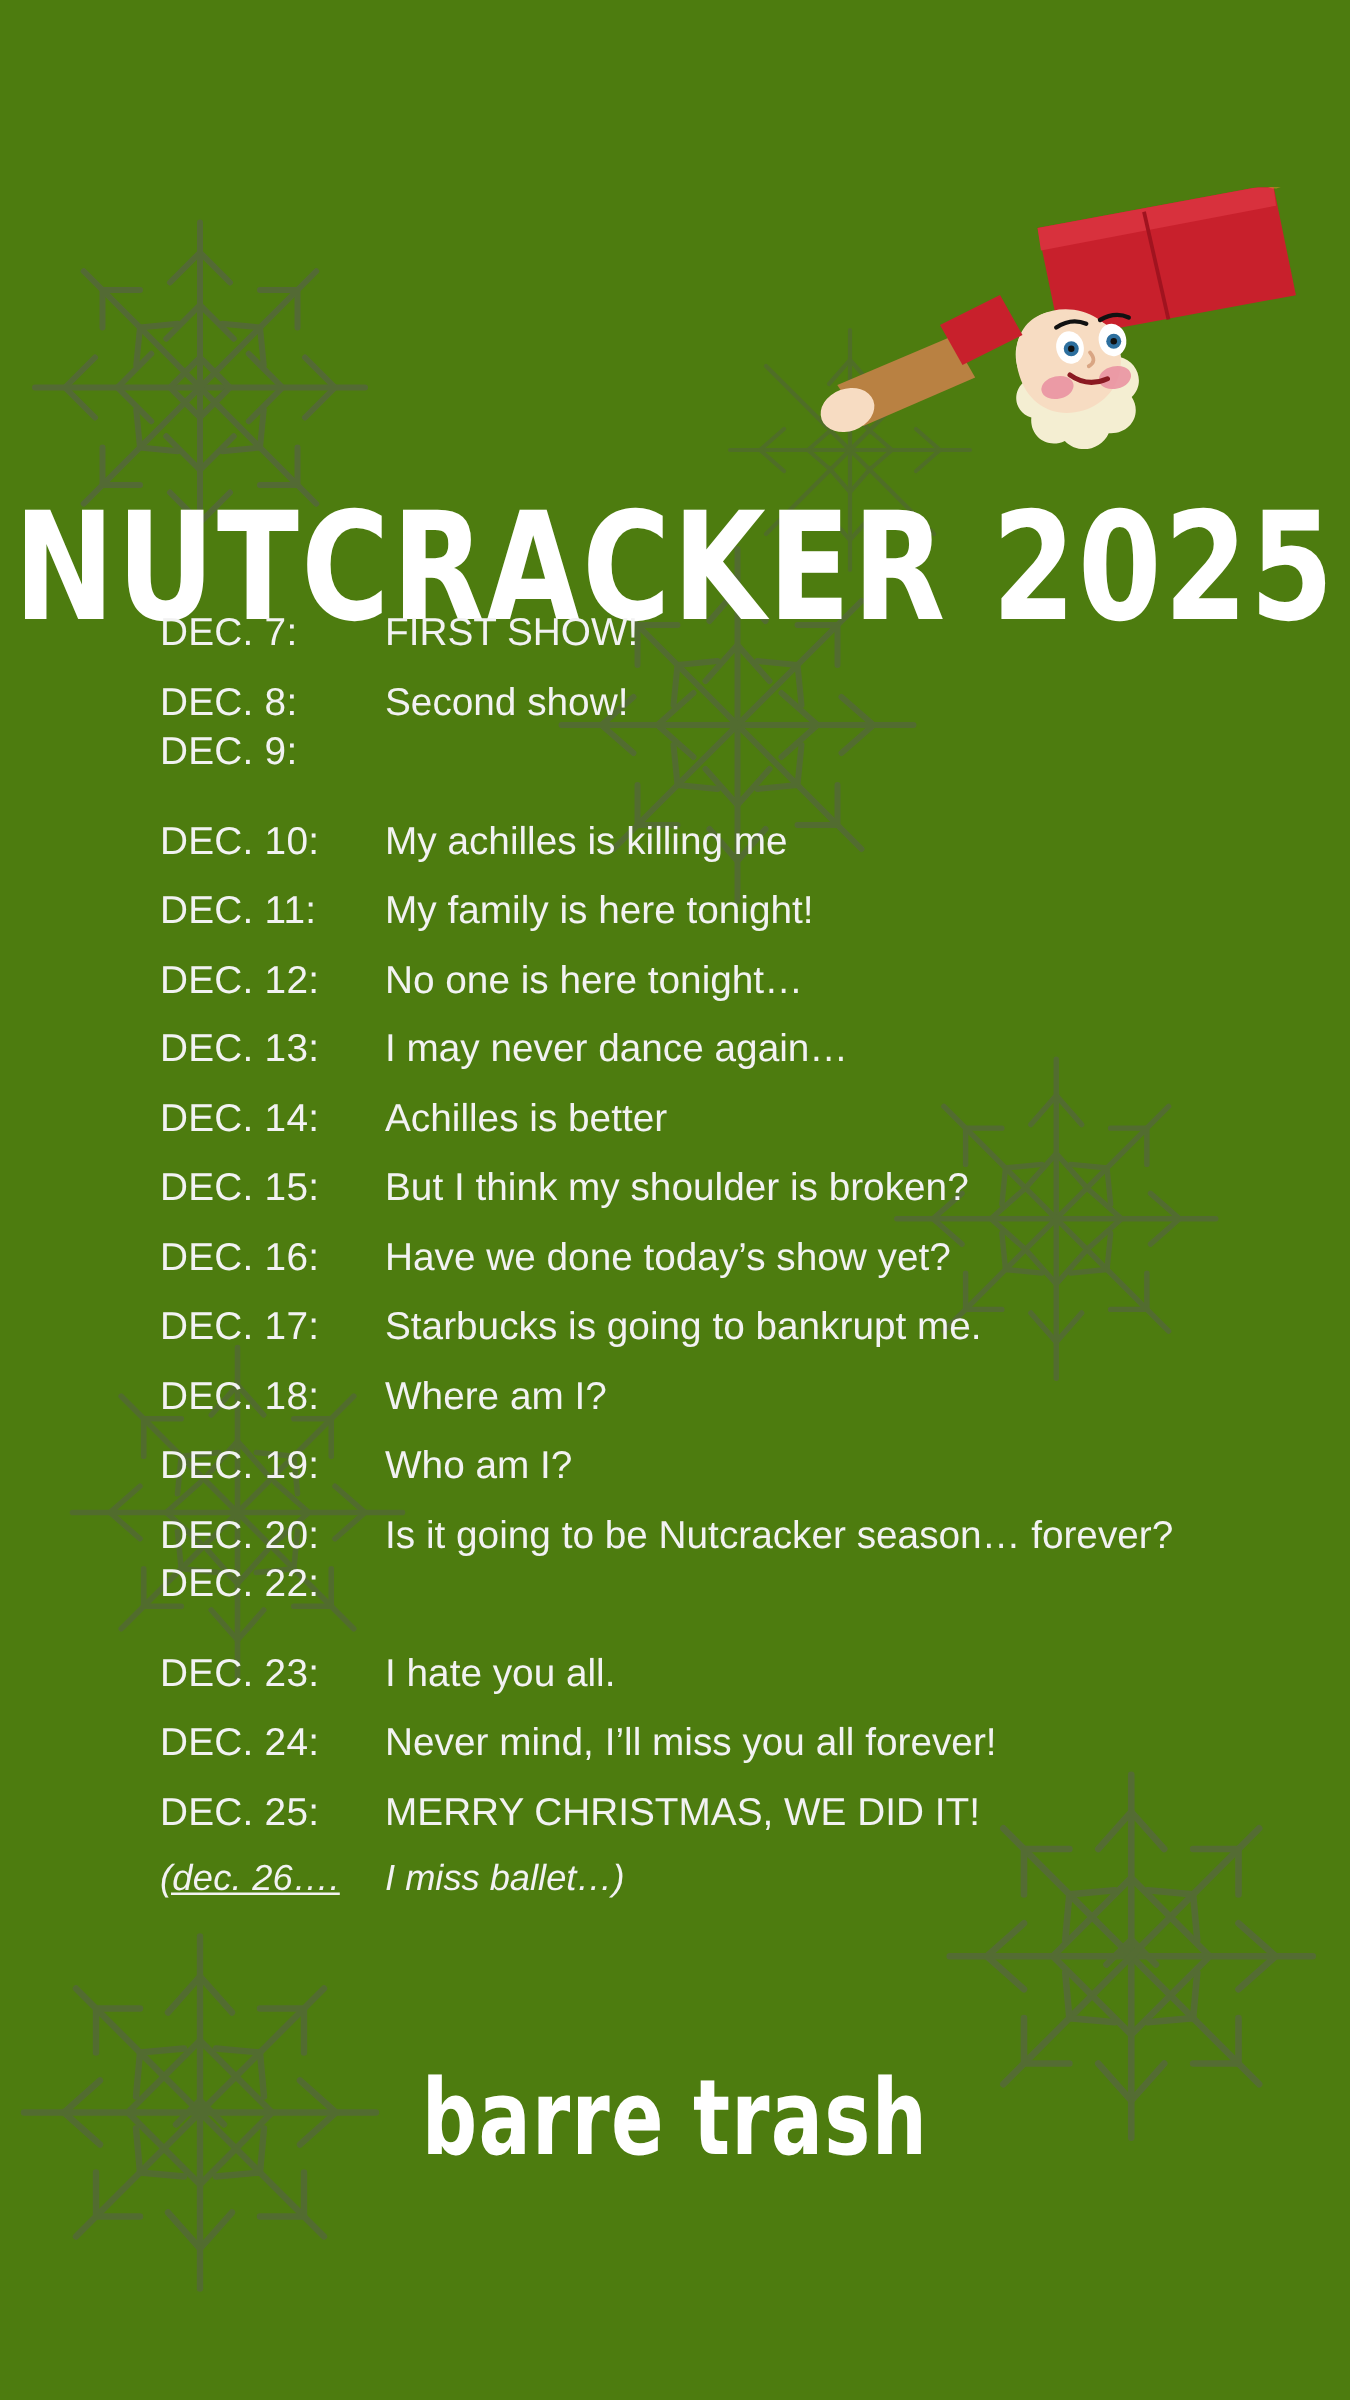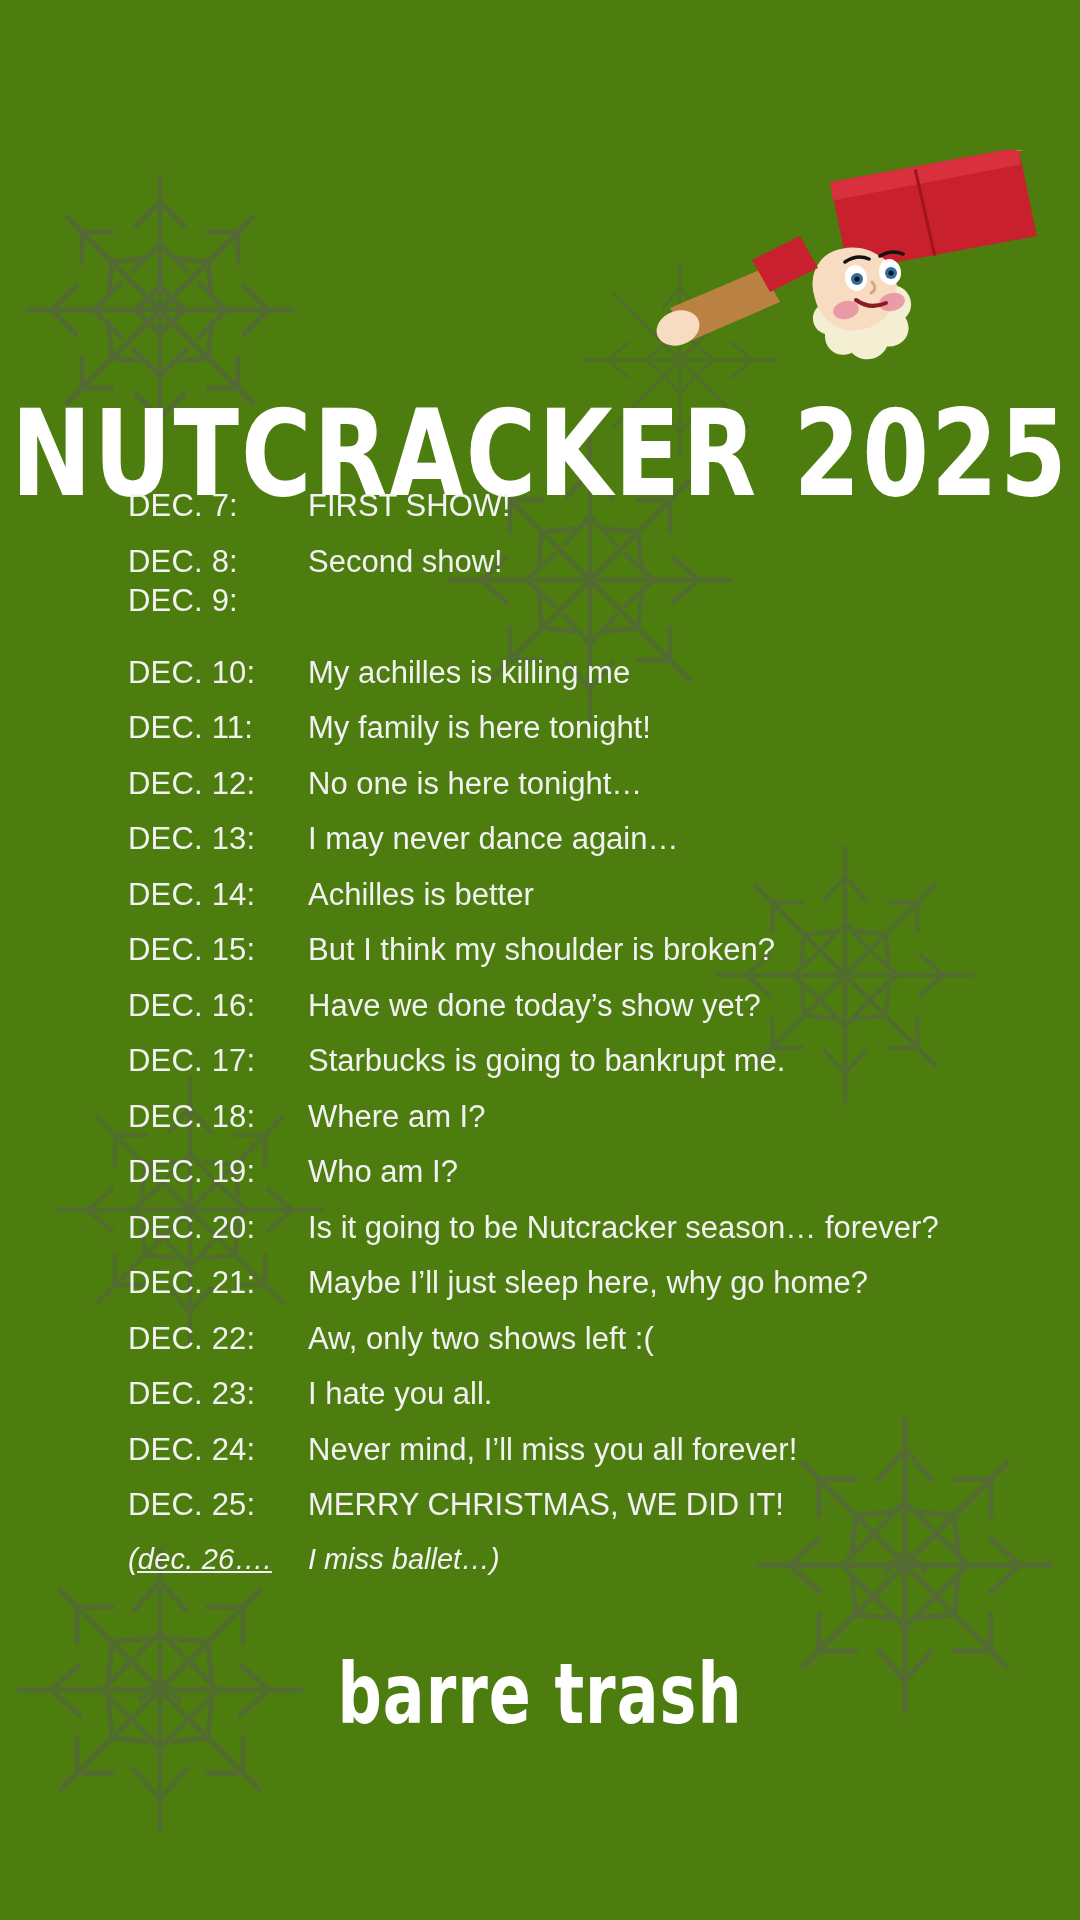--- a/index.html
+++ b/index.html
@@ -343,26 +343,21 @@
     </div>
     <div class="row">
       <span class="date">DEC. 19:</span>
       <span class="text">Who am I?</span>
     </div>
     <div class="row">
       <span class="date">DEC. 20:</span>
       <span class="text">Is it going to be Nutcracker season… forever?</span>
     </div>
     <div class="row">
-      <span class="date">DEC. 21:</span>
-      <span class="text">Maybe I’ll just sleep here, why go home?</span>
-    </div>
-    <div class="row">
       <span class="date">DEC. 22:</span>
-      <span class="text">Aw, only two shows left :(</span>
     </div>
     <div class="row">
       <span class="date">DEC. 23:</span>
       <span class="text">I hate you all.</span>
     </div>
     <div class="row">
       <span class="date">DEC. 24:</span>
       <span class="text">Never mind, I’ll miss you all forever!</span>
     </div>
     <div class="row">

